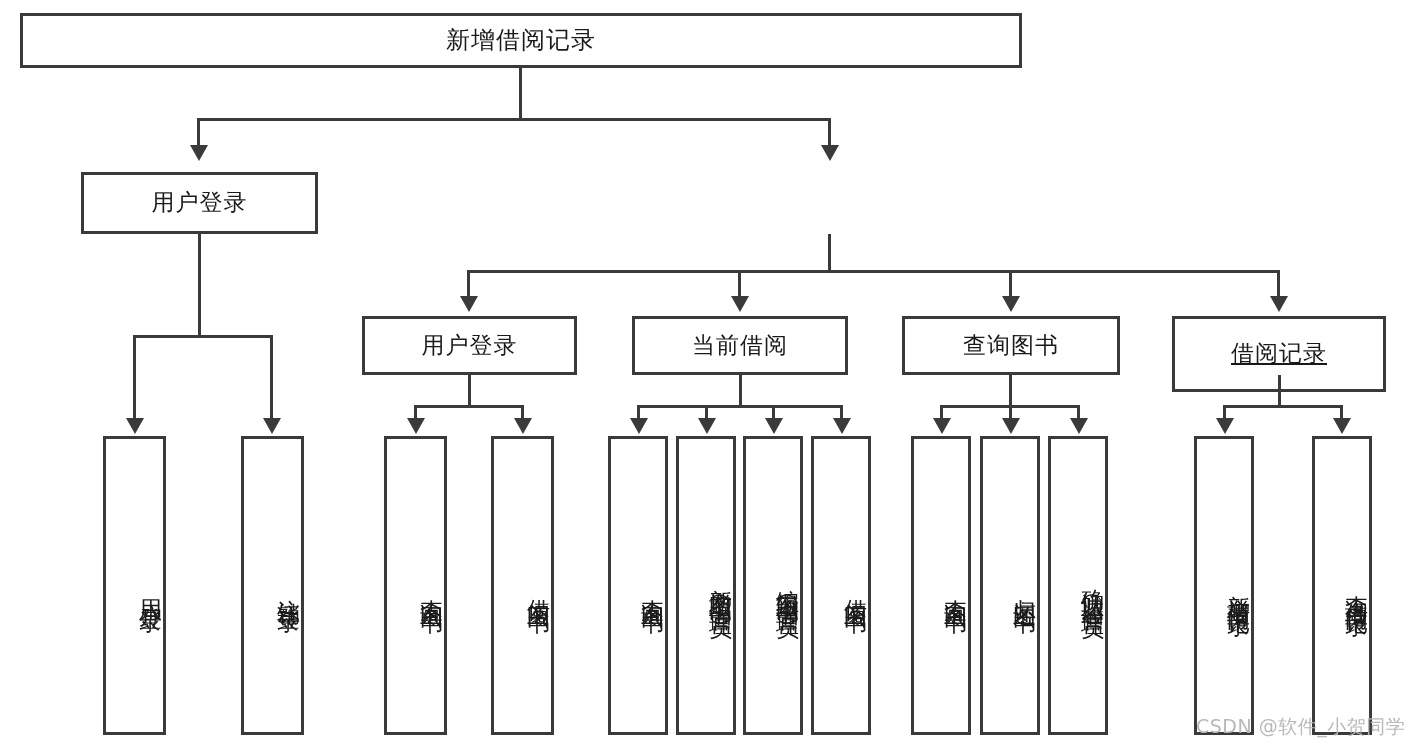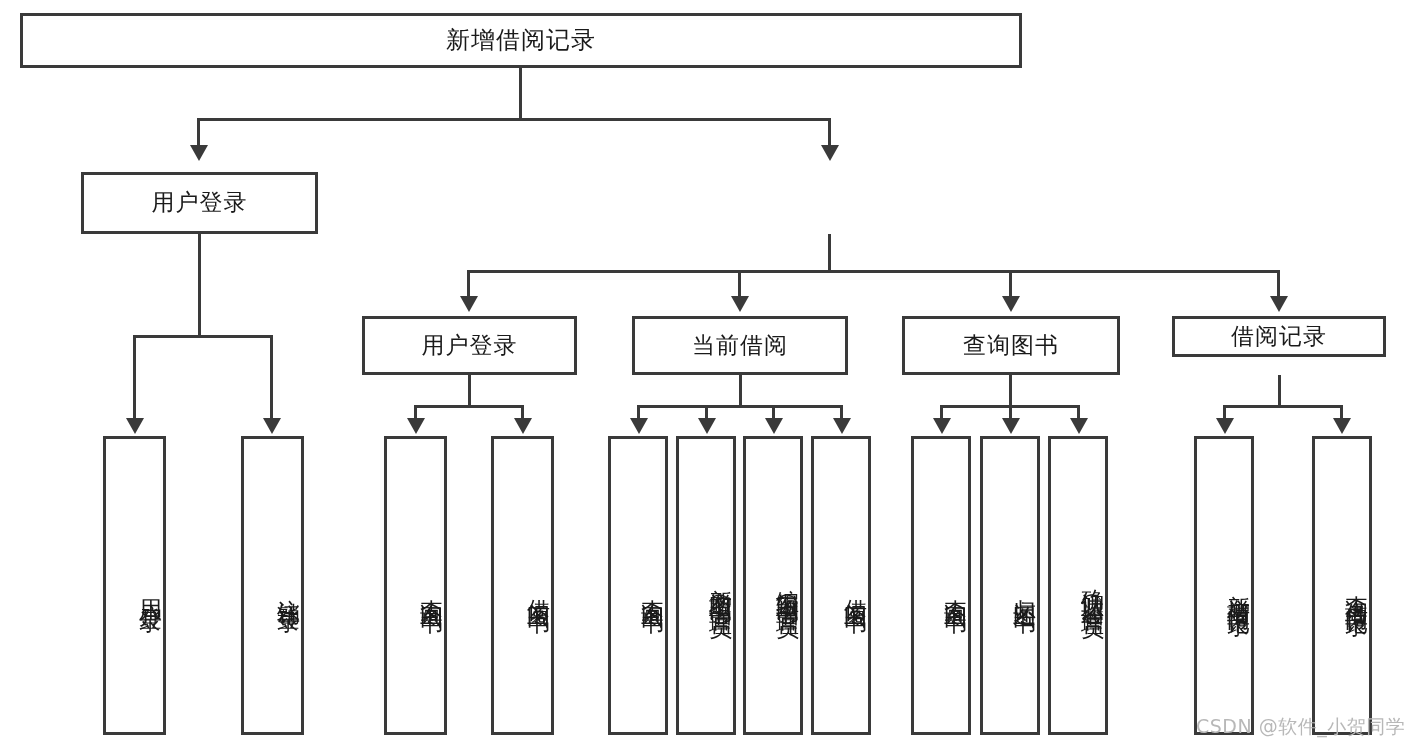--- a/index.html
+++ b/index.html
@@ -116,21 +116,21 @@
 
   <div class="node h" style="left:362px; top:316px; width:215px; height:59px;">
     <span>用户登录</span>
   </div>
   <div class="node h" style="left:632px; top:316px; width:216px; height:59px;">
     <span>当前借阅</span>
   </div>
   <div class="node h" style="left:902px; top:316px; width:218px; height:59px;">
     <span>查询图书</span>
   </div>
-  <div class="node h" style="left:1172px; top:316px; width:214px; height:41px;">
+  <div class="node h" style="left:1172px; top:316px; width:214px; height:76px;text-decoration:underline;">
     <span>借阅记录</span>
   </div>
 
   <div class="edge vline" style="left:468px; top:375px; width:3px; height:30px;"></div>
   <div class="edge hline" style="left:414px; top:405px; width:110px; height:3px;"></div>
   <div class="edge vline" style="left:414px; top:405px; width:3px; height:16px;"></div>
   <div class="arrow" style="left:407px; top:418px;"></div>
   <div class="edge vline" style="left:521px; top:405px; width:3px; height:16px;"></div>
   <div class="arrow" style="left:514px; top:418px;"></div>
 

